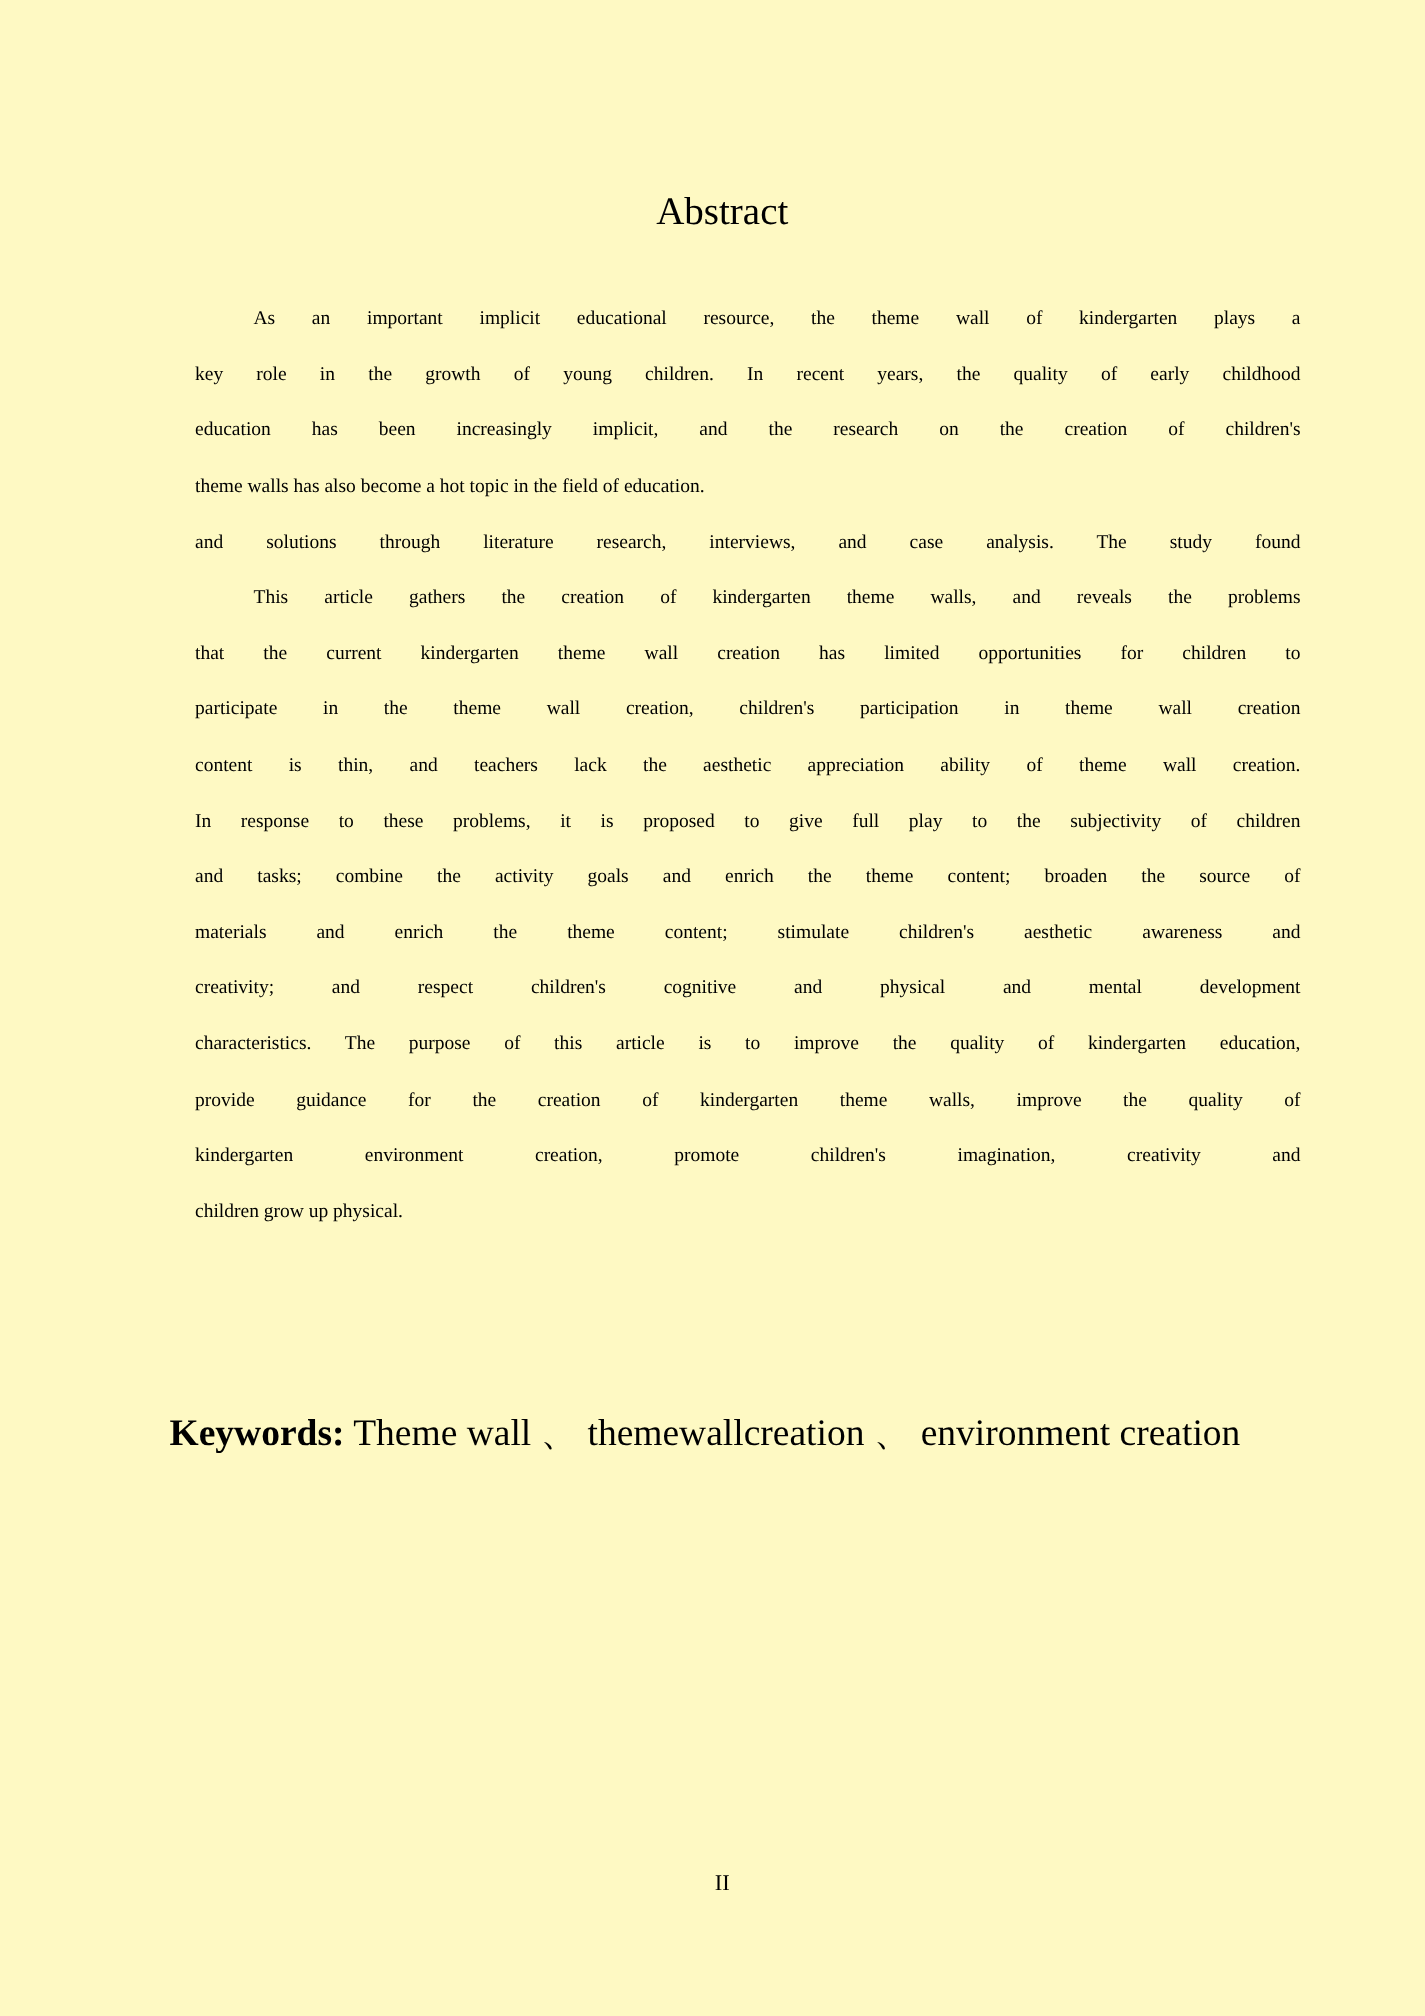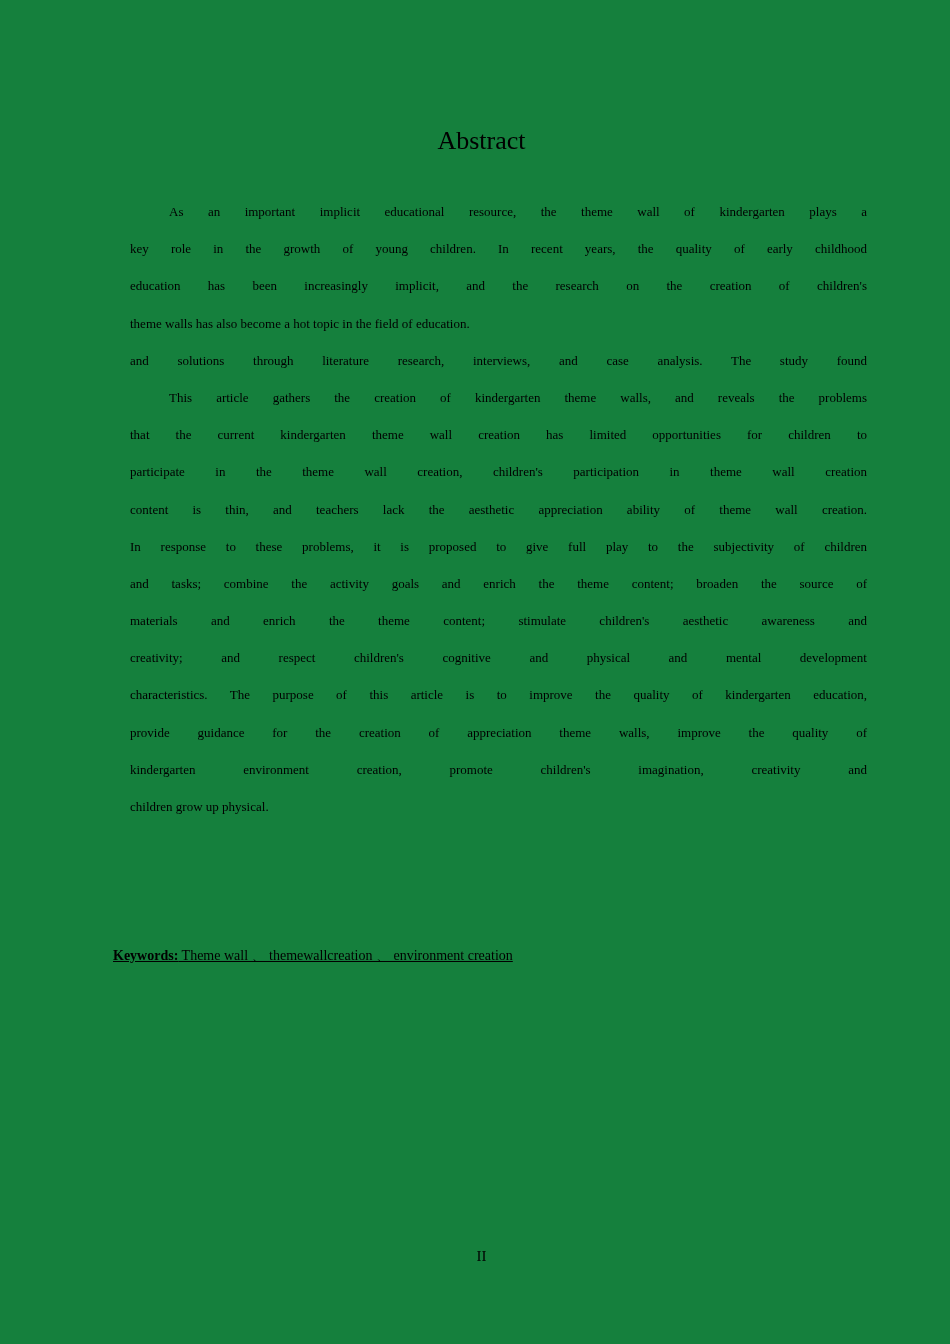--- a/index.html
+++ b/index.html
@@ -1,19 +1,19 @@
 <!DOCTYPE html>
 <html><head>
 <meta charset="utf-8">
 <style>
   html,body{margin:0;padding:0;background:#ffffff;}
   .page{
     position:relative;
     width:950px;height:1344px;
-    background:#15803d;
+    background:#fef9c3;
     color:#000000;
     font-family:"Liberation Serif","DejaVu Serif",serif;
     overflow:hidden;
   }
   .title{
     position:absolute;
     top:126px;left:113px;width:737px;
     margin:0;
     font-size:26px;font-weight:400;
     line-height:30px;
@@ -28,23 +28,22 @@
     height:37.2px;
     line-height:37.2px;
     text-align:justify;
     text-align-last:justify;
   }
   .line.indent{ text-indent:39px; }
   .line.last{ text-align:left; text-align-last:left; }
   .keywords{
     position:absolute;
     top:937px;left:113px;width:737px;
-    font-size:14px;
+    font-size:25px;
     line-height:37.2px;
-    text-decoration:underline;
   }
   .keywords b{ font-weight:700; }
   .page-number{
     position:absolute;
     top:1247px;left:113px;width:737px;
     font-size:15px;
     line-height:18px;
     text-align:center;
   }
 </style>
@@ -64,21 +63,21 @@
     <div class="line">and solutions through literature research, interviews, and case analysis. The study found</div>
     <div class="line indent">This article gathers the creation of kindergarten theme walls, and reveals the problems</div>
     <div class="line">that the current kindergarten theme wall creation has limited opportunities for children to</div>
     <div class="line">participate in the theme wall creation, children's participation in theme wall creation</div>
     <div class="line">content is thin, and teachers lack the aesthetic appreciation ability of theme wall creation.</div>
     <div class="line">In response to these problems, it is proposed to give full play to the subjectivity of children</div>
     <div class="line">and tasks; combine the activity goals and enrich the theme content; broaden the source of</div>
     <div class="line">materials and enrich the theme content; stimulate children's aesthetic awareness and</div>
     <div class="line">creativity; and respect children's cognitive and physical and mental development</div>
     <div class="line">characteristics. The purpose of this article is to improve the quality of kindergarten education,</div>
-    <div class="line">provide guidance for the creation of appreciation theme walls, improve the quality of</div>
+    <div class="line">provide guidance for the creation of kindergarten theme walls, improve the quality of</div>
     <div class="line">kindergarten environment creation, promote children's imagination, creativity and</div>
     <div class="line last">children grow up physical.</div>
   </div>
 
   <div class="keywords"><b>Keywords:</b><span> Theme wall 、 themewallcreation 、 environment creation</span></div>
 
   <div class="page-number">II</div>
 
 </div>
 

